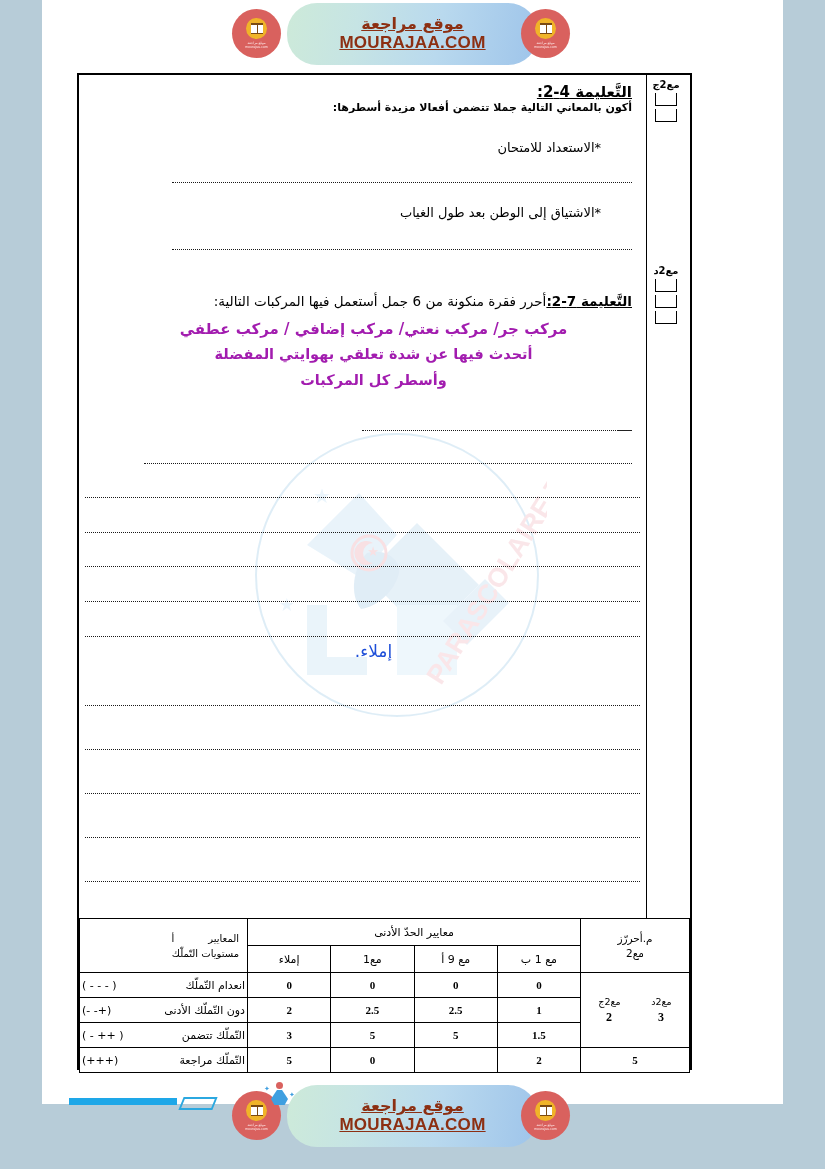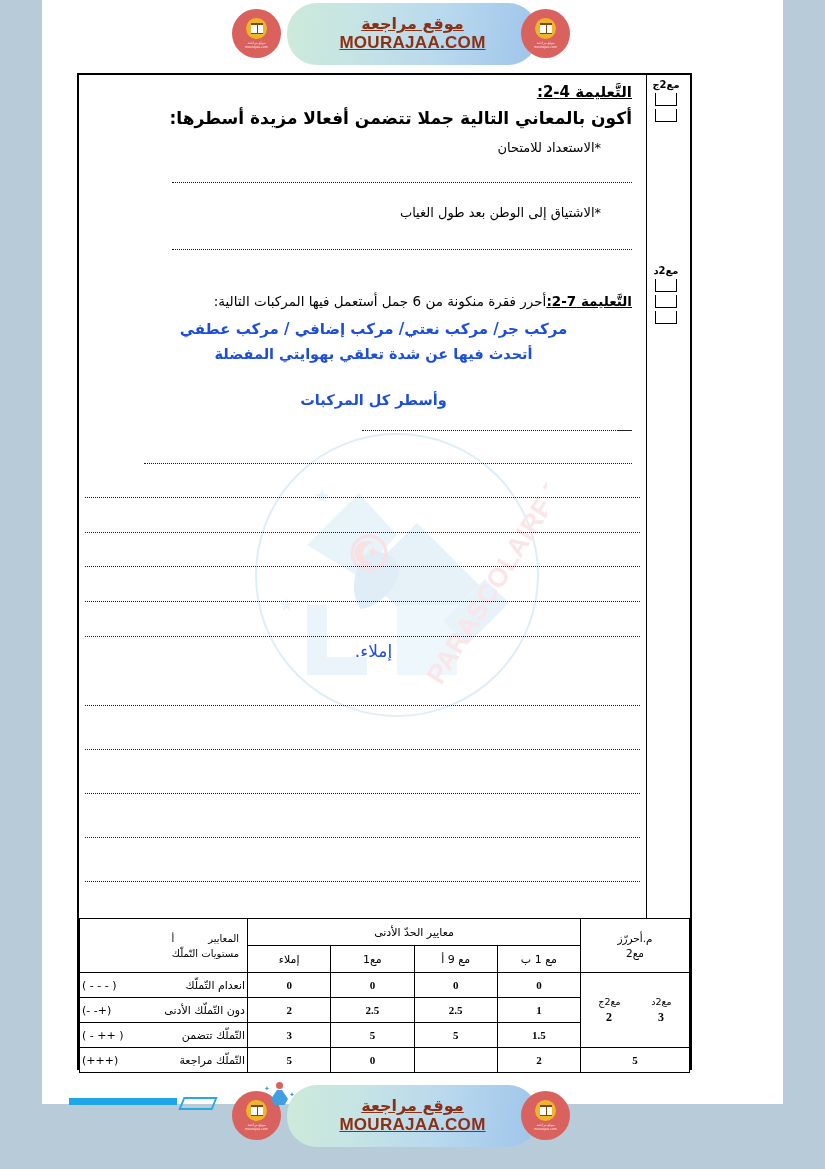--- a/index.html
+++ b/index.html
@@ -106,21 +106,21 @@
     font-family:"DejaVu Sans","Liberation Sans",sans-serif;
     font-weight:bold;color:#000;
   }
   .ins-head .ul{text-decoration:underline;}
 
   .body-line{
     position:absolute;text-align:right;white-space:nowrap;color:#000;
     font-family:"DejaVu Sans","Liberation Sans",sans-serif;
   }
   .center-line{
-    position:absolute;text-align:center;white-space:nowrap;color:#1d4ed8;
+    position:absolute;text-align:center;white-space:nowrap;color:#a21caf;
     font-family:"DejaVu Sans","Liberation Sans",sans-serif;font-weight:bold;
   }
 
   
   .rule{
     position:absolute;height:0;
     border-top:1.6px dotted #1a1a1a;
   }
   .dash-stub{
     position:absolute;height:0;border-top:1.8px solid #222;width:14px;
@@ -236,37 +236,37 @@
       <div class="mbox"></div>
     </div>
   </div>
 
   <div class="content">
 
     <div class="ins-head" style="top:8px;right:14px;font-size:15px;">
       <span class="ul">التَّعليمة 4-2:</span>
     </div>
 
-    <div class="body-line" style="top:33px;right:14px;font-size:17px;font-weight:bold;">أكون بالمعاني التالية جملا تتضمن أفعالا مزيدة أسطرها:</div>
+    <div class="body-line" style="top:26px;right:14px;font-size:11px;font-weight:bold;">أكون بالمعاني التالية جملا تتضمن أفعالا مزيدة أسطرها:</div>
 
     <div class="body-line" style="top:65px;right:45px;font-size:13px;">*الاستعداد للامتحان</div>
 
     <div class="rule" style="top:107px;right:14px;width:460px;"></div>
 
     <div class="body-line" style="top:130px;right:45px;font-size:13px;">*الاشتياق إلى الوطن بعد طول الغياب</div>
 
     <div class="rule" style="top:174px;right:14px;width:460px;"></div>
 
     <div class="ins-head" style="top:218px;right:14px;font-size:13.5px;font-weight:normal;">
       <span class="ul" style="font-weight:bold;">التَّعليمة 7-2:</span><span>أحرر فقرة منكونة من 6 جمل أستعمل فيها المركبات التالية:</span>
     </div>
 
     <div class="center-line" style="top:245px;right:0;width:545px;font-size:15px;">مركب جر/ مركب نعتي/ مركب إضافي / مركب عطفي</div>
     <div class="center-line" style="top:271px;right:0;width:545px;font-size:14.5px;">أتحدث فيها عن شدة تعلقي بهوايتي المفضلة</div>
-    <div class="center-line" style="top:297px;right:0;width:545px;font-size:14.5px;margin-top:20px;">وأسطر كل المركبات</div>
+    <div class="center-line" style="top:297px;right:0;width:545px;font-size:14.5px;">وأسطر كل المركبات</div>
 
     <div class="dash-stub" style="top:355px;right:14px;"></div>
     <div class="rule" style="top:355px;right:28px;width:256px;"></div>
 
     <div class="rule" style="top:388px;right:14px;width:488px;"></div>
     <div class="rule" style="top:422px;right:6px;width:555px;"></div>
     <div class="rule" style="top:457px;right:6px;width:555px;"></div>
     <div class="rule" style="top:491px;right:6px;width:555px;"></div>
     <div class="rule" style="top:526px;right:6px;width:555px;"></div>
     <div class="rule" style="top:561px;right:6px;width:555px;"></div>

